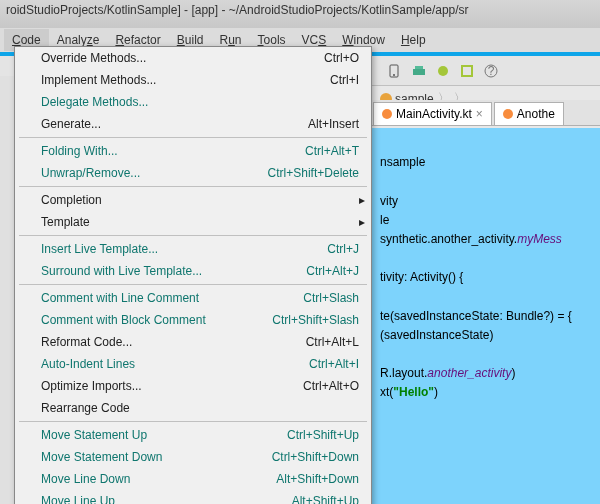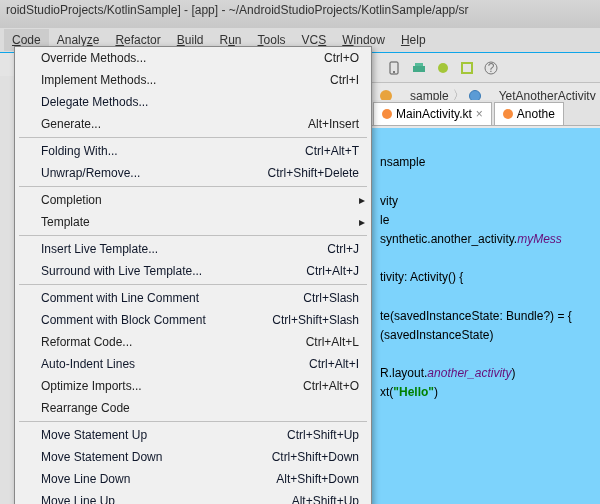--- a/index.html
+++ b/index.html
@@ -1,35 +1,35 @@
 <!DOCTYPE html>
 <html><head>
 <meta charset="utf-8">
 <style>
 * { margin: 0; padding: 0; box-sizing: border-box; font-family: "Liberation Sans", Arial, sans-serif; font-size: 12px; }
 body { background: #e8e8e8; overflow: hidden; width: 600px; height: 504px; position: relative; }
 .titlebar { background: linear-gradient(to bottom, #d6d6d6, #c8c8c8); height: 28px; padding: 3px 6px; color: #333; white-space: nowrap; overflow: hidden; }
-.menubar { background: #dcdcdc; height: 24px; display: flex; align-items: center; padding: 12px 4px; border-bottom: 1px solid #0ea5e9; }
+.menubar { background: #dcdcdc; height: 24px; display: flex; align-items: center; padding: 12px 4px; border-bottom: 4px solid #0ea5e9; }
 .menubar .item { padding: 4px 8px; color: #333; cursor: default; }
 .menubar .item.active { background: #ccc; }
 .menubar .item u { text-decoration: underline; }
 .toolbar { background: #e4e4e4; height: 30px; display: flex; align-items: center; padding: 0 6px; gap: 6px; border-bottom: 1px solid #c0c0c0; }
 .tb-icon { width: 18px; height: 18px; display: inline-flex; align-items: center; justify-content: center; }
 .breadcrumb { background: #e8e8e8; height: 26px; display: flex; align-items: center; padding: 0 6px; gap: 4px; border-bottom: 1px solid #c0c0c0; font-size: 11px; color: #333; }
-.bc-item { display: flex; align-items: center; gap: 18px; }
+.bc-item { display: flex; align-items: center; gap: 3px; }
 .bc-sep { color: #999; }
 .tabs { background: #e2e2e2; height: 26px; display: flex; align-items: flex-end; padding-left: 360px; border-bottom: 1px solid #b0b0b0; }
 .tab { background: #ffffff; border: 1px solid #b0b0b0; border-bottom: none; padding: 4px 8px; margin-right: 2px; display: flex; align-items: center; gap: 4px; font-size: 11px; }
 .tab .close { color: #888; cursor: pointer; }
 .editor { background: #7dd3fc; padding: 6px 10px; font-family: "DejaVu Sans Mono", monospace; font-size: 12px; line-height: 1.6; white-space: pre; position: absolute; left: 370px; top: 128px; right: 0; bottom: 0; overflow: hidden; }
 .str { color: #008000; font-weight: bold; }
 .id { color: #660e7a; font-style: italic; }
 .dropdown { position: absolute; left: 14px; top: 46px; width: 358px; background: #f0f0f0; border: 1px solid #888; box-shadow: 2px 2px 6px rgba(0,0,0,0.3); }
 .dropdown .mitem { display: flex; justify-content: space-between; padding: 4px 12px 4px 26px; color: #222; cursor: default; }
-.dropdown .mitem.disabled { color: #0f172a; }
+.dropdown .mitem.disabled { color: #0f766e; }
 .dropdown .sep { height: 1px; background: #c0c0c0; margin: 2px 4px; }
 .dropdown .submenu-arrow { position: absolute; right: 6px; }
 .sidebar-stub { position: absolute; left: 0; top: 76px; width: 16px; bottom: 0; background: #e0e0e0; border-right: 1px solid #b0b0b0; writing-mode: vertical-rl; font-size: 10px; color: #555; padding-top: 40px; }
 .icon-circle { width: 12px; height: 12px; border-radius: 50%; display: inline-block; }
 </style>
 </head>
 <body>
 
 <div class="titlebar">
   <span>roidStudioProjects/KotlinSample] - [app] - ~/AndroidStudioProjects/KotlinSample/app/sr</span>
@@ -77,24 +77,20 @@
       </svg>
   </span>
 </div>
 
 <div class="breadcrumb" style="padding-left:380px;">
   <span class="bc-item">
     <span class="icon-circle" style="background:#e8a33d;"></span>
     <span>sample</span>
   </span>
   <span class="bc-sep">〉</span>
-  <span class="bc-item">
-    <span class="icon-circle" style="background:#5b9bd5;border:1px solid #3a7ab5;"></span>
-    <span>YetAnotherActivity</span>
-  </span>
   <span class="bc-sep">〉</span>
 </div>
 
 <div class="tabs" style="position:absolute;left:0;right:0;top:100px;">
   <span style="color:#888;margin-right:6px;">×</span>
   <div class="tab">
     <span class="icon-circle" style="background:#f88c3d;width:10px;height:10px;"></span>
     <span>MainActivity.kt</span>
     <span class="close">×</span>
   </div>

